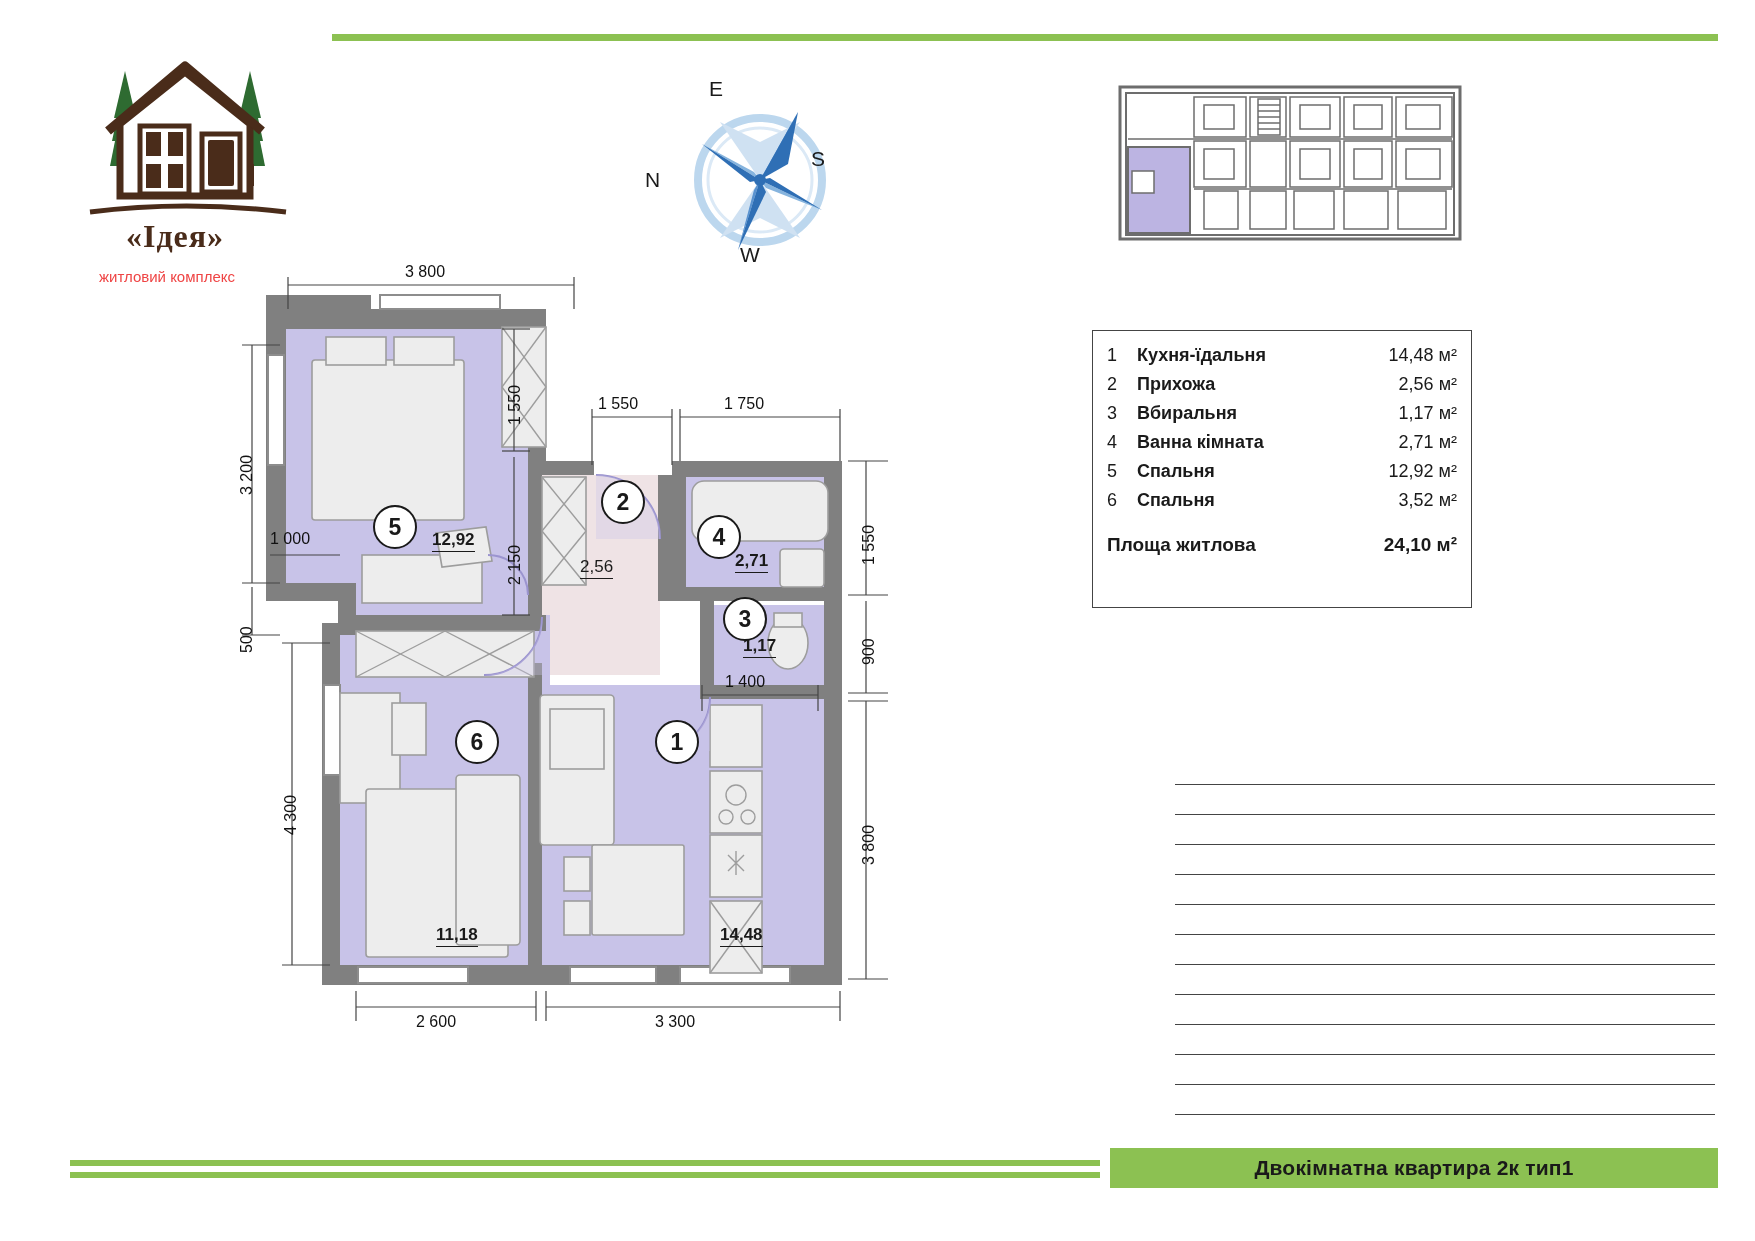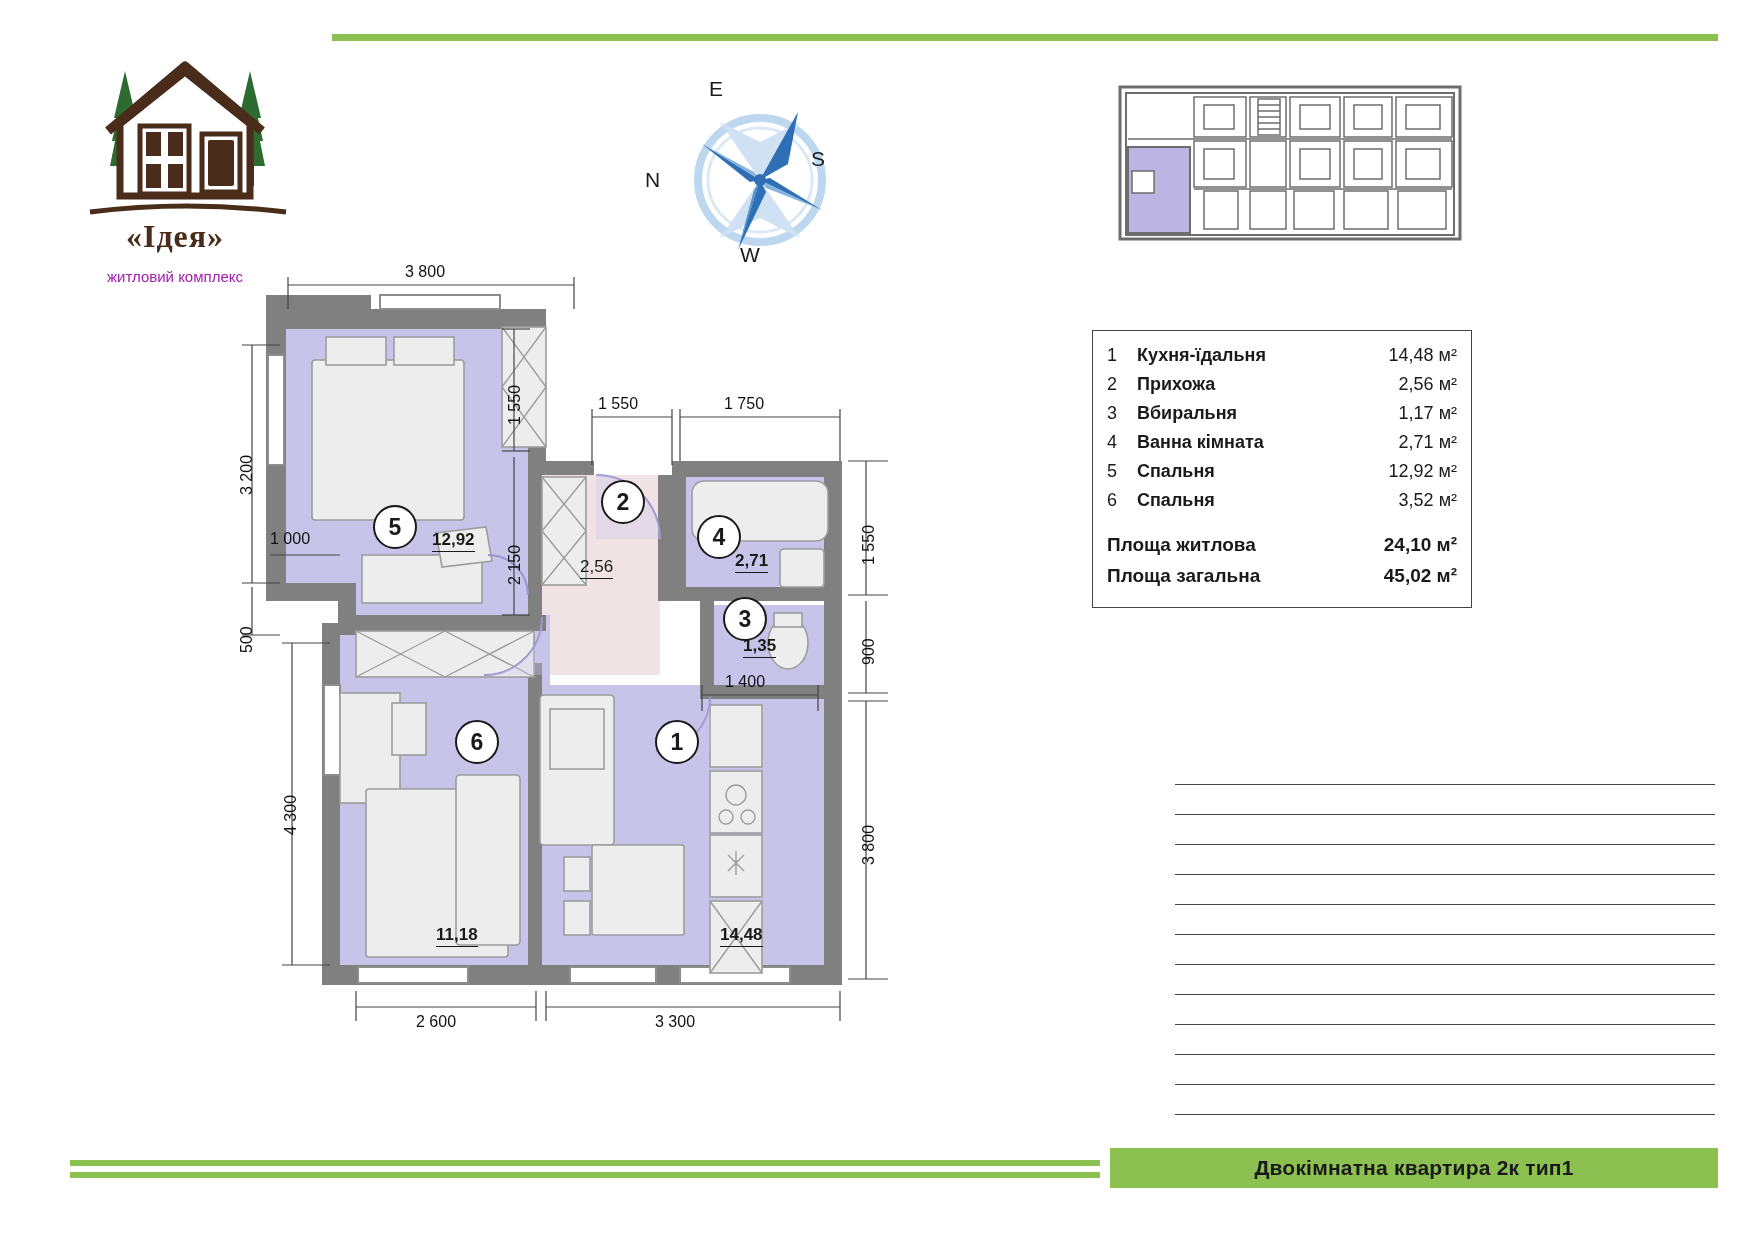--- a/index.html
+++ b/index.html
@@ -10,21 +10,21 @@
   .rule-bot1{position:absolute;left:70px;top:1160px;width:1030px;height:6px;background:#8cc152;}
   .rule-bot2{position:absolute;left:70px;top:1172px;width:1030px;height:6px;background:#8cc152;}
   .footer-bar{position:absolute;left:1110px;top:1148px;width:608px;height:40px;background:#8cc152;}
   .footer-text{position:absolute;left:1110px;top:1148px;width:608px;height:40px;line-height:40px;text-align:center;
     font-size:21px;font-weight:bold;color:#1a1a1a;letter-spacing:.2px;}
 
   
   .logo{position:absolute;left:50px;top:36px;width:250px;height:260px;}
   .logo-name{position:absolute;left:50px;top:218px;width:250px;text-align:center;font-family:"Liberation Serif",serif;
     font-size:32px;font-weight:bold;color:#4a2c1a;letter-spacing:1px;}
-  .logo-sub{position:absolute;left:50px;top:268px;width:250px;text-align:center;font-size:15px;color:#a21caf;}
+  .logo-sub{position:absolute;left:42px;top:268px;width:250px;text-align:center;font-size:15px;color:#ef4444;}
 
   
   .compass{position:absolute;left:650px;top:60px;width:220px;height:230px;}
   .compass-label{position:absolute;font-size:21px;color:#1a1a1a;font-family:"Liberation Sans",sans-serif;}
 
   
   .keyplan{position:absolute;left:1118px;top:85px;width:344px;height:160px;}
 
   
   .legend{position:absolute;left:1092px;top:330px;width:378px;height:276px;border:1px solid #444;background:#fff;}
@@ -208,24 +208,20 @@
       <span class="legend-num">6</span>
       <span class="legend-lbl">Спальня</span>
       <span class="legend-val">3,52 м²</span>
     </div>
   </div>
   <div class="totals">
     <div class="tot-row">
       <span class="tot-lbl">Площа житлова</span>
       <span class="tot-val">24,10 м²</span>
     </div>
-    <div class="tot-row">
-      <span class="tot-lbl">Площа загальна</span>
-      <span class="tot-val">45,02 м²</span>
-    </div>
   </div>
 </div>
 
 <div class="notes">
   <div class="note-line"></div>
   <div class="note-line"></div>
   <div class="note-line"></div>
   <div class="note-line"></div>
   <div class="note-line"></div>
   <div class="note-line"></div>
@@ -387,21 +383,21 @@
   <div class="marker" style="left:133px;top:240px;">5</div>
   <div class="marker" style="left:361px;top:215px;">2</div>
   <div class="marker" style="left:457px;top:250px;">4</div>
   <div class="marker" style="left:483px;top:332px;">3</div>
   <div class="marker" style="left:415px;top:455px;">1</div>
   <div class="marker" style="left:215px;top:455px;">6</div>
 
   <div class="area" style="left:192px;top:265px;">12,92</div>
   <div class="area" style="left:340px;top:292px;font-weight:normal;">2,56</div>
   <div class="area" style="left:495px;top:286px;">2,71</div>
-  <div class="area" style="left:503px;top:371px;">1,35</div>
+  <div class="area" style="left:503px;top:371px;">1,17</div>
   <div class="area" style="left:480px;top:660px;">14,48</div>
   <div class="area" style="left:196px;top:660px;">11,18</div>
 
   <svg width="760" height="780" viewBox="0 0 760 780" style="position:absolute;left:0;top:0;pointer-events:none;">
     <g stroke="#444" stroke-width="1.2">
 
       <line x1="48" y1="20" x2="334" y2="20"></line>
       <line x1="48" y1="12" x2="48" y2="44"></line>
       <line x1="334" y1="12" x2="334" y2="44"></line>
 

